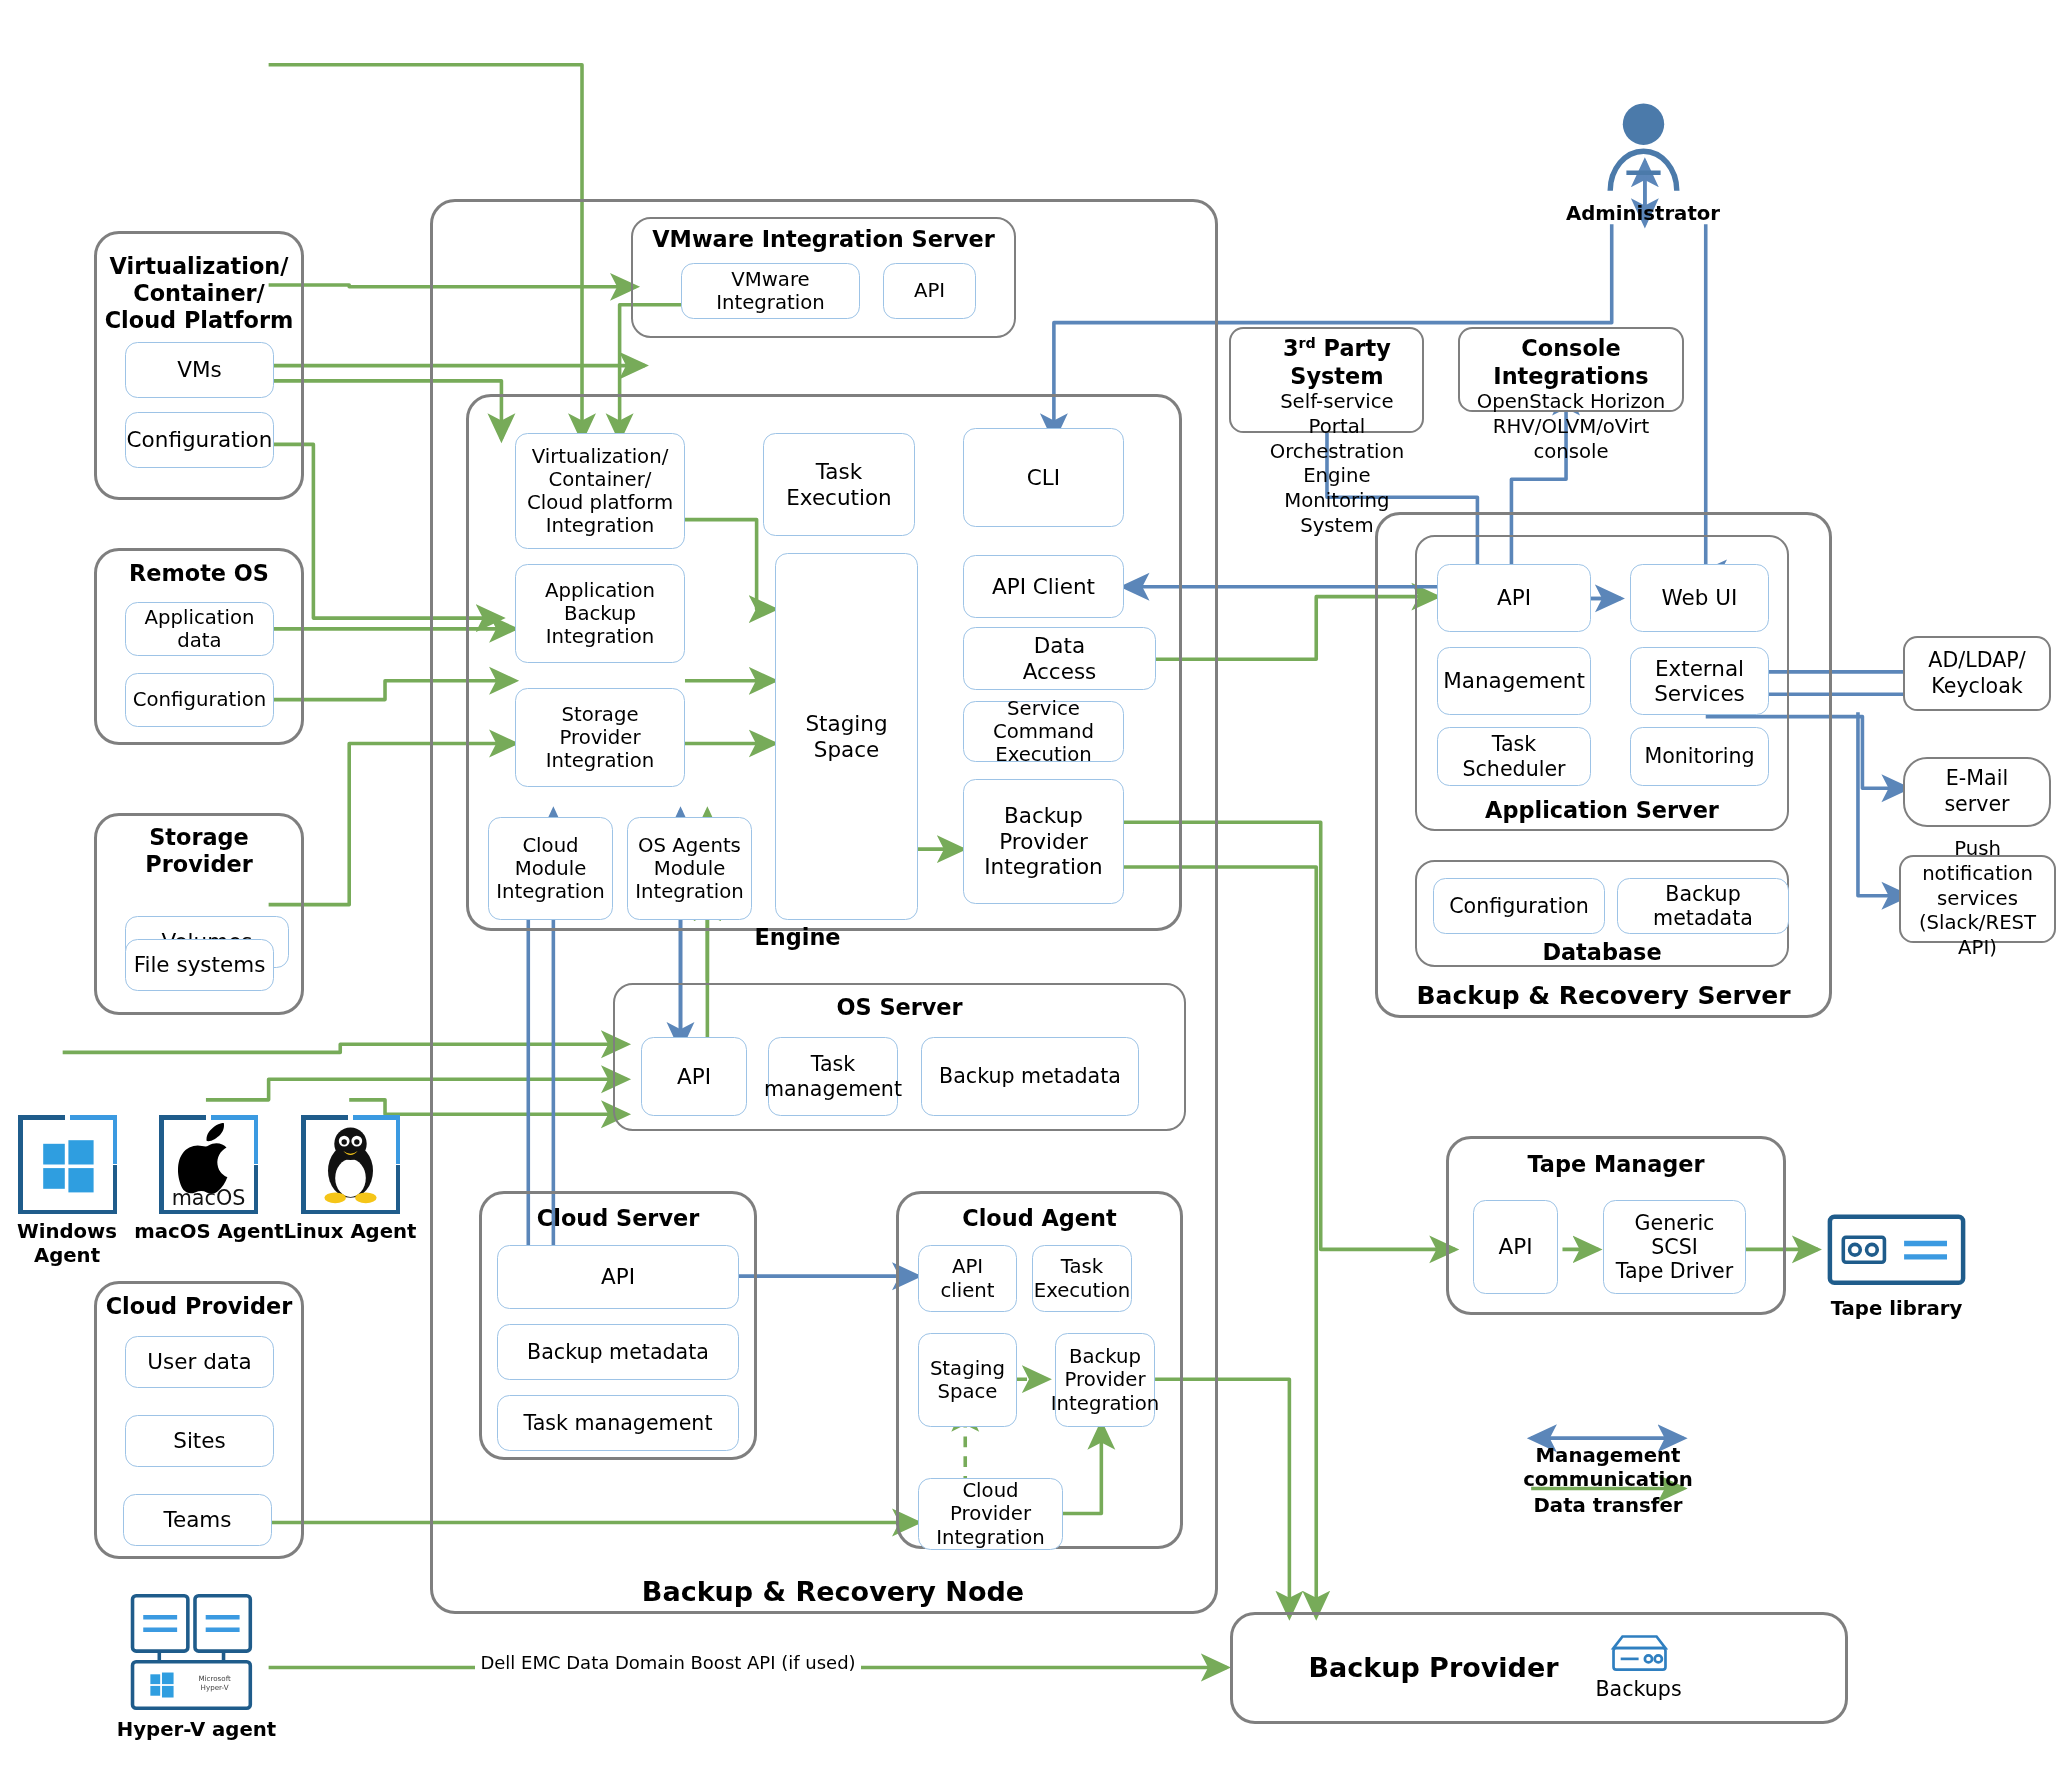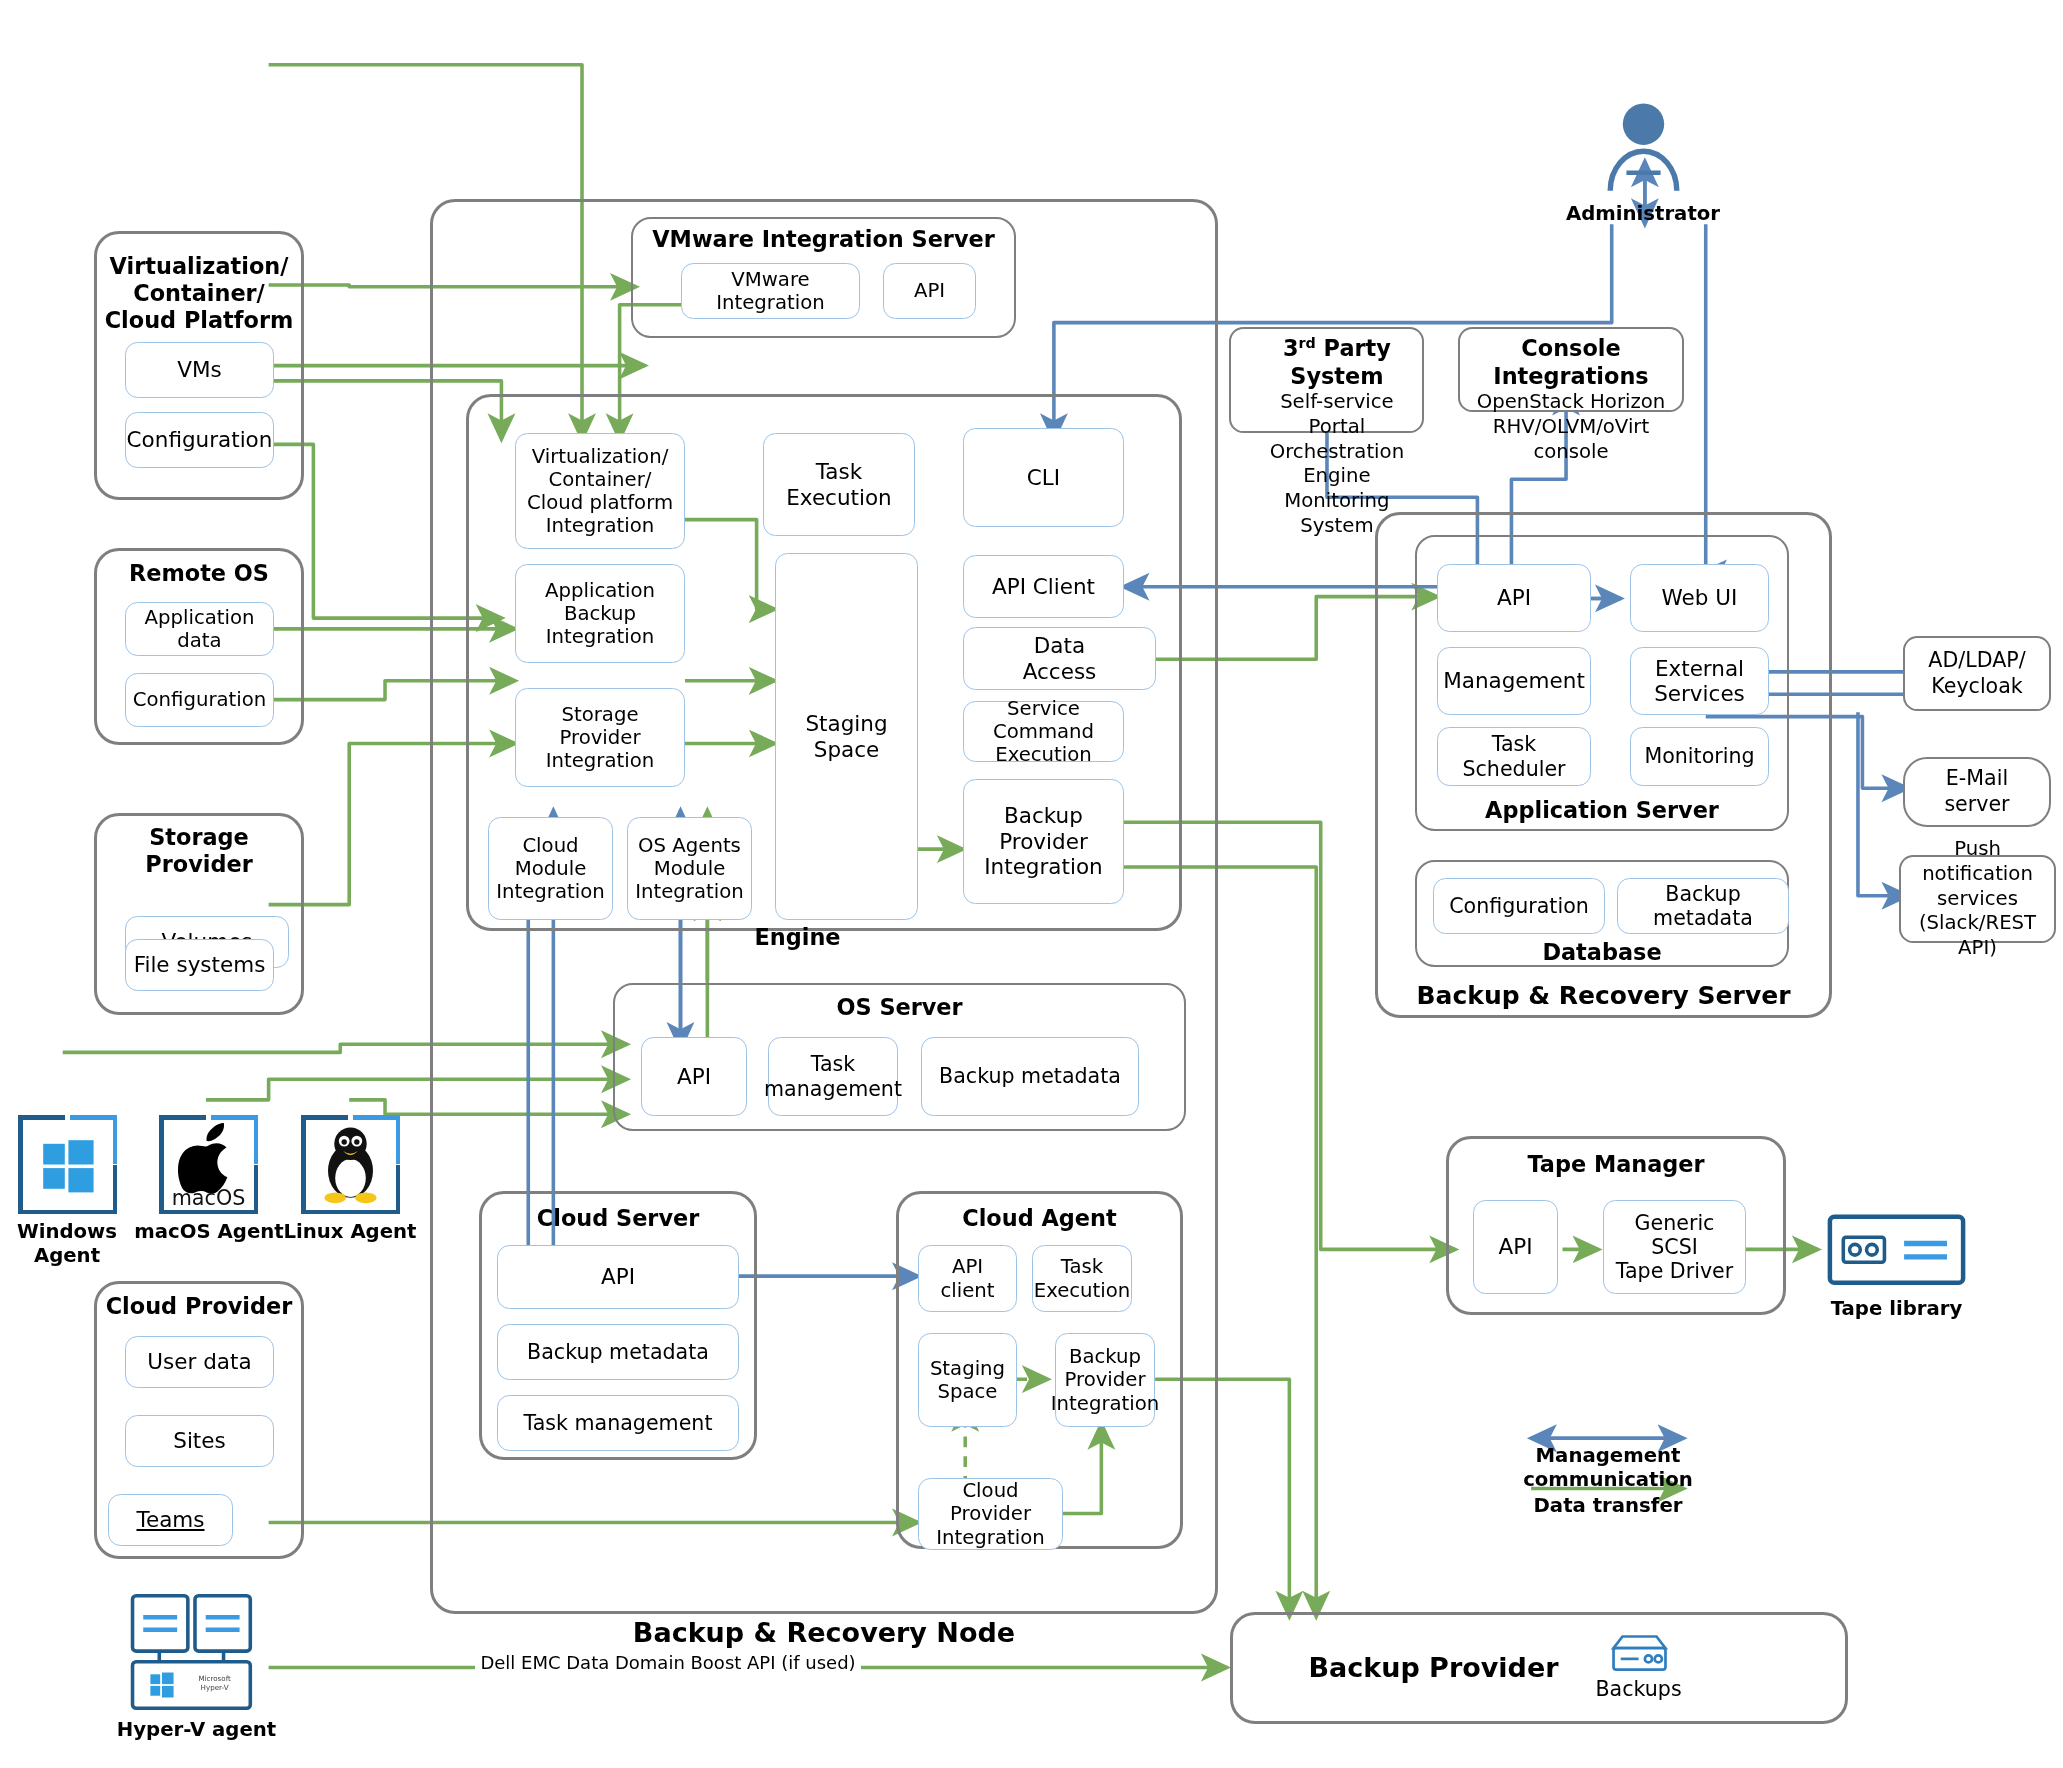--- a/index.html
+++ b/index.html
@@ -155,21 +155,21 @@
 
   <div class="grpbox" style="left:94px;top:813px;width:210px;height:202px;"></div>
   <div class="grptitle" style="left:94px;top:824px;width:210px;">Storage Provider</div>
   <div class="subbox" style="left:125px;top:916px;width:164px;height:52px;">Volumes</div>
   <div class="subbox" style="left:125px;top:939px;width:149px;height:52px;">File systems</div>
 
   <div class="grpbox" style="left:94px;top:1281px;width:210px;height:278px;"></div>
   <div class="grptitle" style="left:94px;top:1293px;width:210px;">Cloud Provider</div>
   <div class="subbox" style="left:125px;top:1336px;width:149px;height:52px;">User data</div>
   <div class="subbox" style="left:125px;top:1415px;width:149px;height:52px;">Sites</div>
-  <div class="subbox" style="left:108px;top:1494px;width:125px;height:52px;text-decoration:underline;">Teams</div>
+  <div class="subbox" style="left:123px;top:1494px;width:149px;height:52px;">Teams</div>
 
   <div class="agentframe" style="left:18px;top:1115px;">
     <i class="tl"></i><i class="tr"></i><i class="ll"></i><i class="rr"></i><i class="rr2"></i><i class="bb"></i>
     <svg width="99" height="99" viewBox="0 0 110 110">
       <g fill="#2f9ee0">
         <rect x="28" y="32" width="24" height="23"></rect>
           <rect x="56" y="28" width="28" height="27"></rect>
         <rect x="28" y="59" width="24" height="23"></rect>
           <rect x="56" y="59" width="28" height="27"></rect>
       </g>
@@ -221,21 +221,21 @@
         <rect x="0" y="15" width="11" height="11"></rect>
           <rect x="13" y="15" width="13" height="13"></rect>
       </g>
       <text x="100" y="98" text-anchor="middle" font-size="8" fill="#444" font-family="DejaVu Sans, sans-serif">Microsoft</text>
       <text x="100" y="108" text-anchor="middle" font-size="8" fill="#444" font-family="DejaVu Sans, sans-serif">Hyper-V</text>
     </svg>
   </div>
   <div class="caption" style="left:107px;top:1718px;width:179px;">Hyper-V agent</div>
 
   <div class="grpbox" style="left:430px;top:199px;width:788px;height:1415px;"></div>
-  <div class="grptitle" style="left:430px;top:1576px;width:788px;font-size:27px;margin-top:41px;">Backup &amp; Recovery Node</div>
+  <div class="grptitle" style="left:439px;top:1576px;width:788px;font-size:27px;">Backup &amp; Recovery Node</div>
 
   <div class="grpbox thin" style="left:631px;top:217px;width:385px;height:121px;border-radius:19.7px;"></div>
   <div class="grptitle" style="left:631px;top:226px;width:385px;">VMware Integration Server</div>
   <div class="subbox" style="left:681px;top:263px;width:179px;height:56px;font-size:19.7px;">VMware Integration</div>
   <div class="subbox" style="left:883px;top:263px;width:93px;height:56px;font-size:19.7px;">API</div>
 
   <div class="grpbox" style="left:466px;top:394px;width:716px;height:537px;"></div>
   <div class="grptitle" style="left:708px;top:924px;width:179px;">Engine</div>
 
   <div class="subbox" style="left:515px;top:433px;width:170px;height:116px;white-space:pre-line;font-size:19.7px;">Virtualization/

